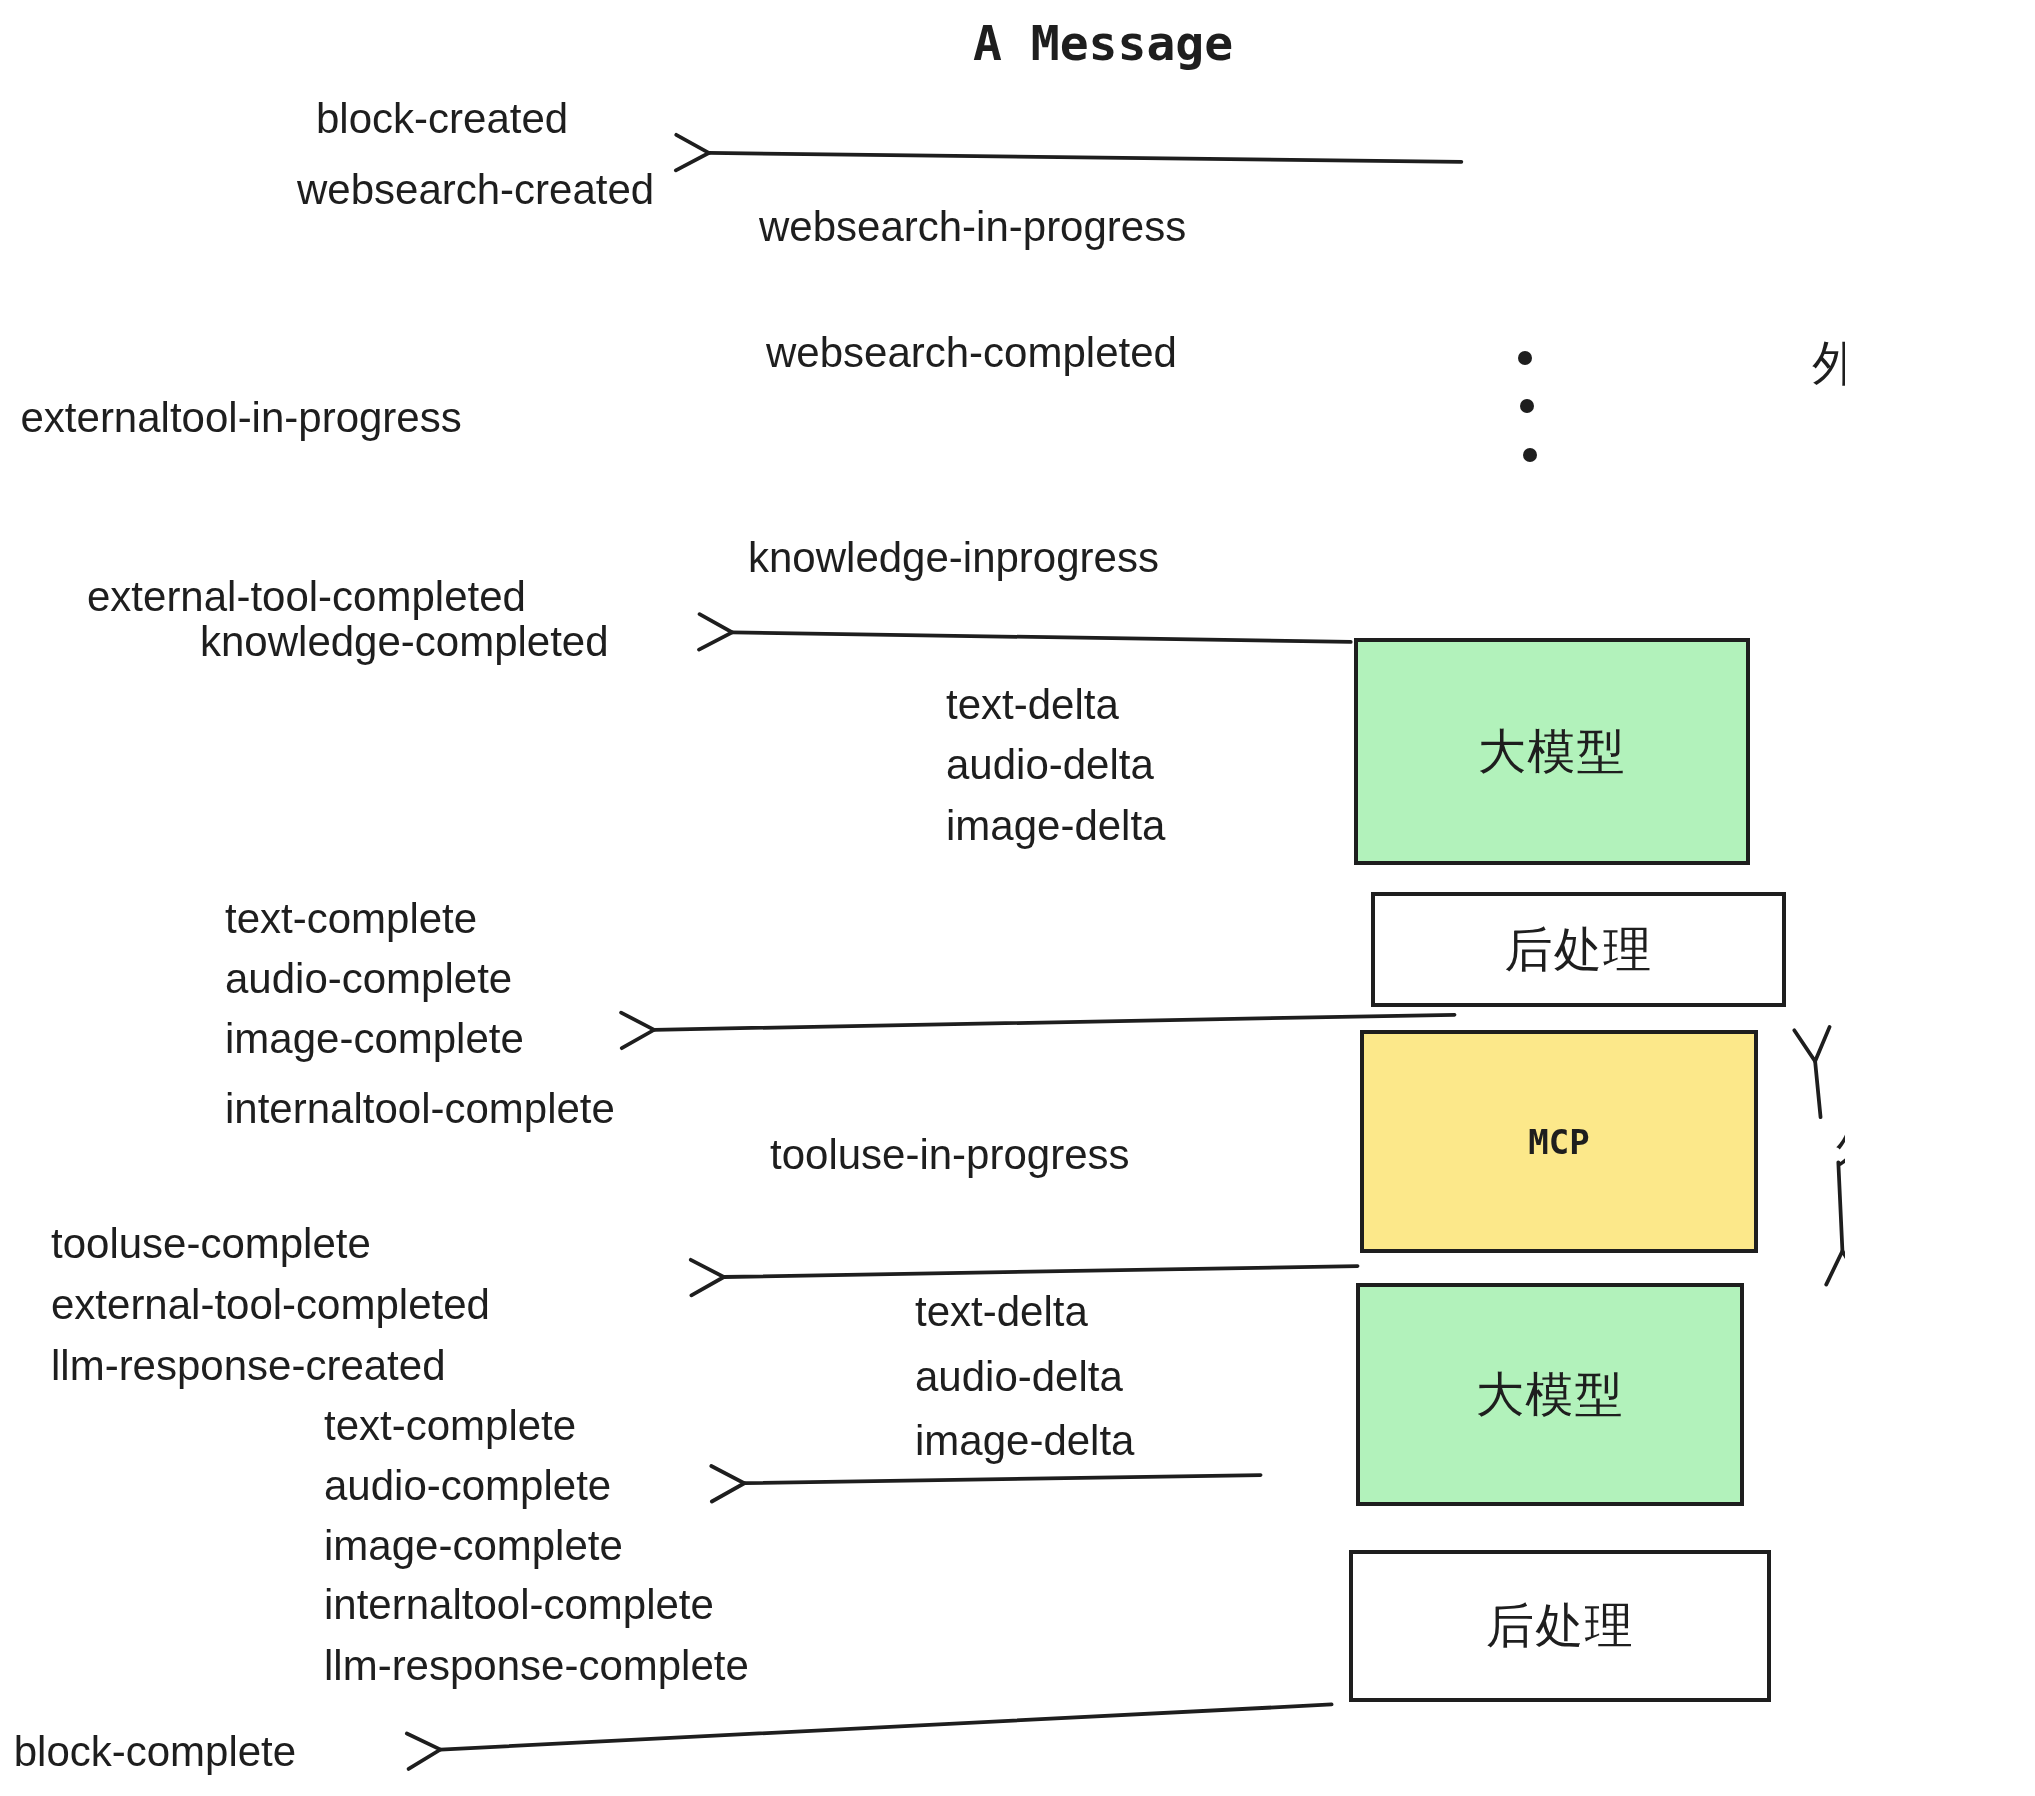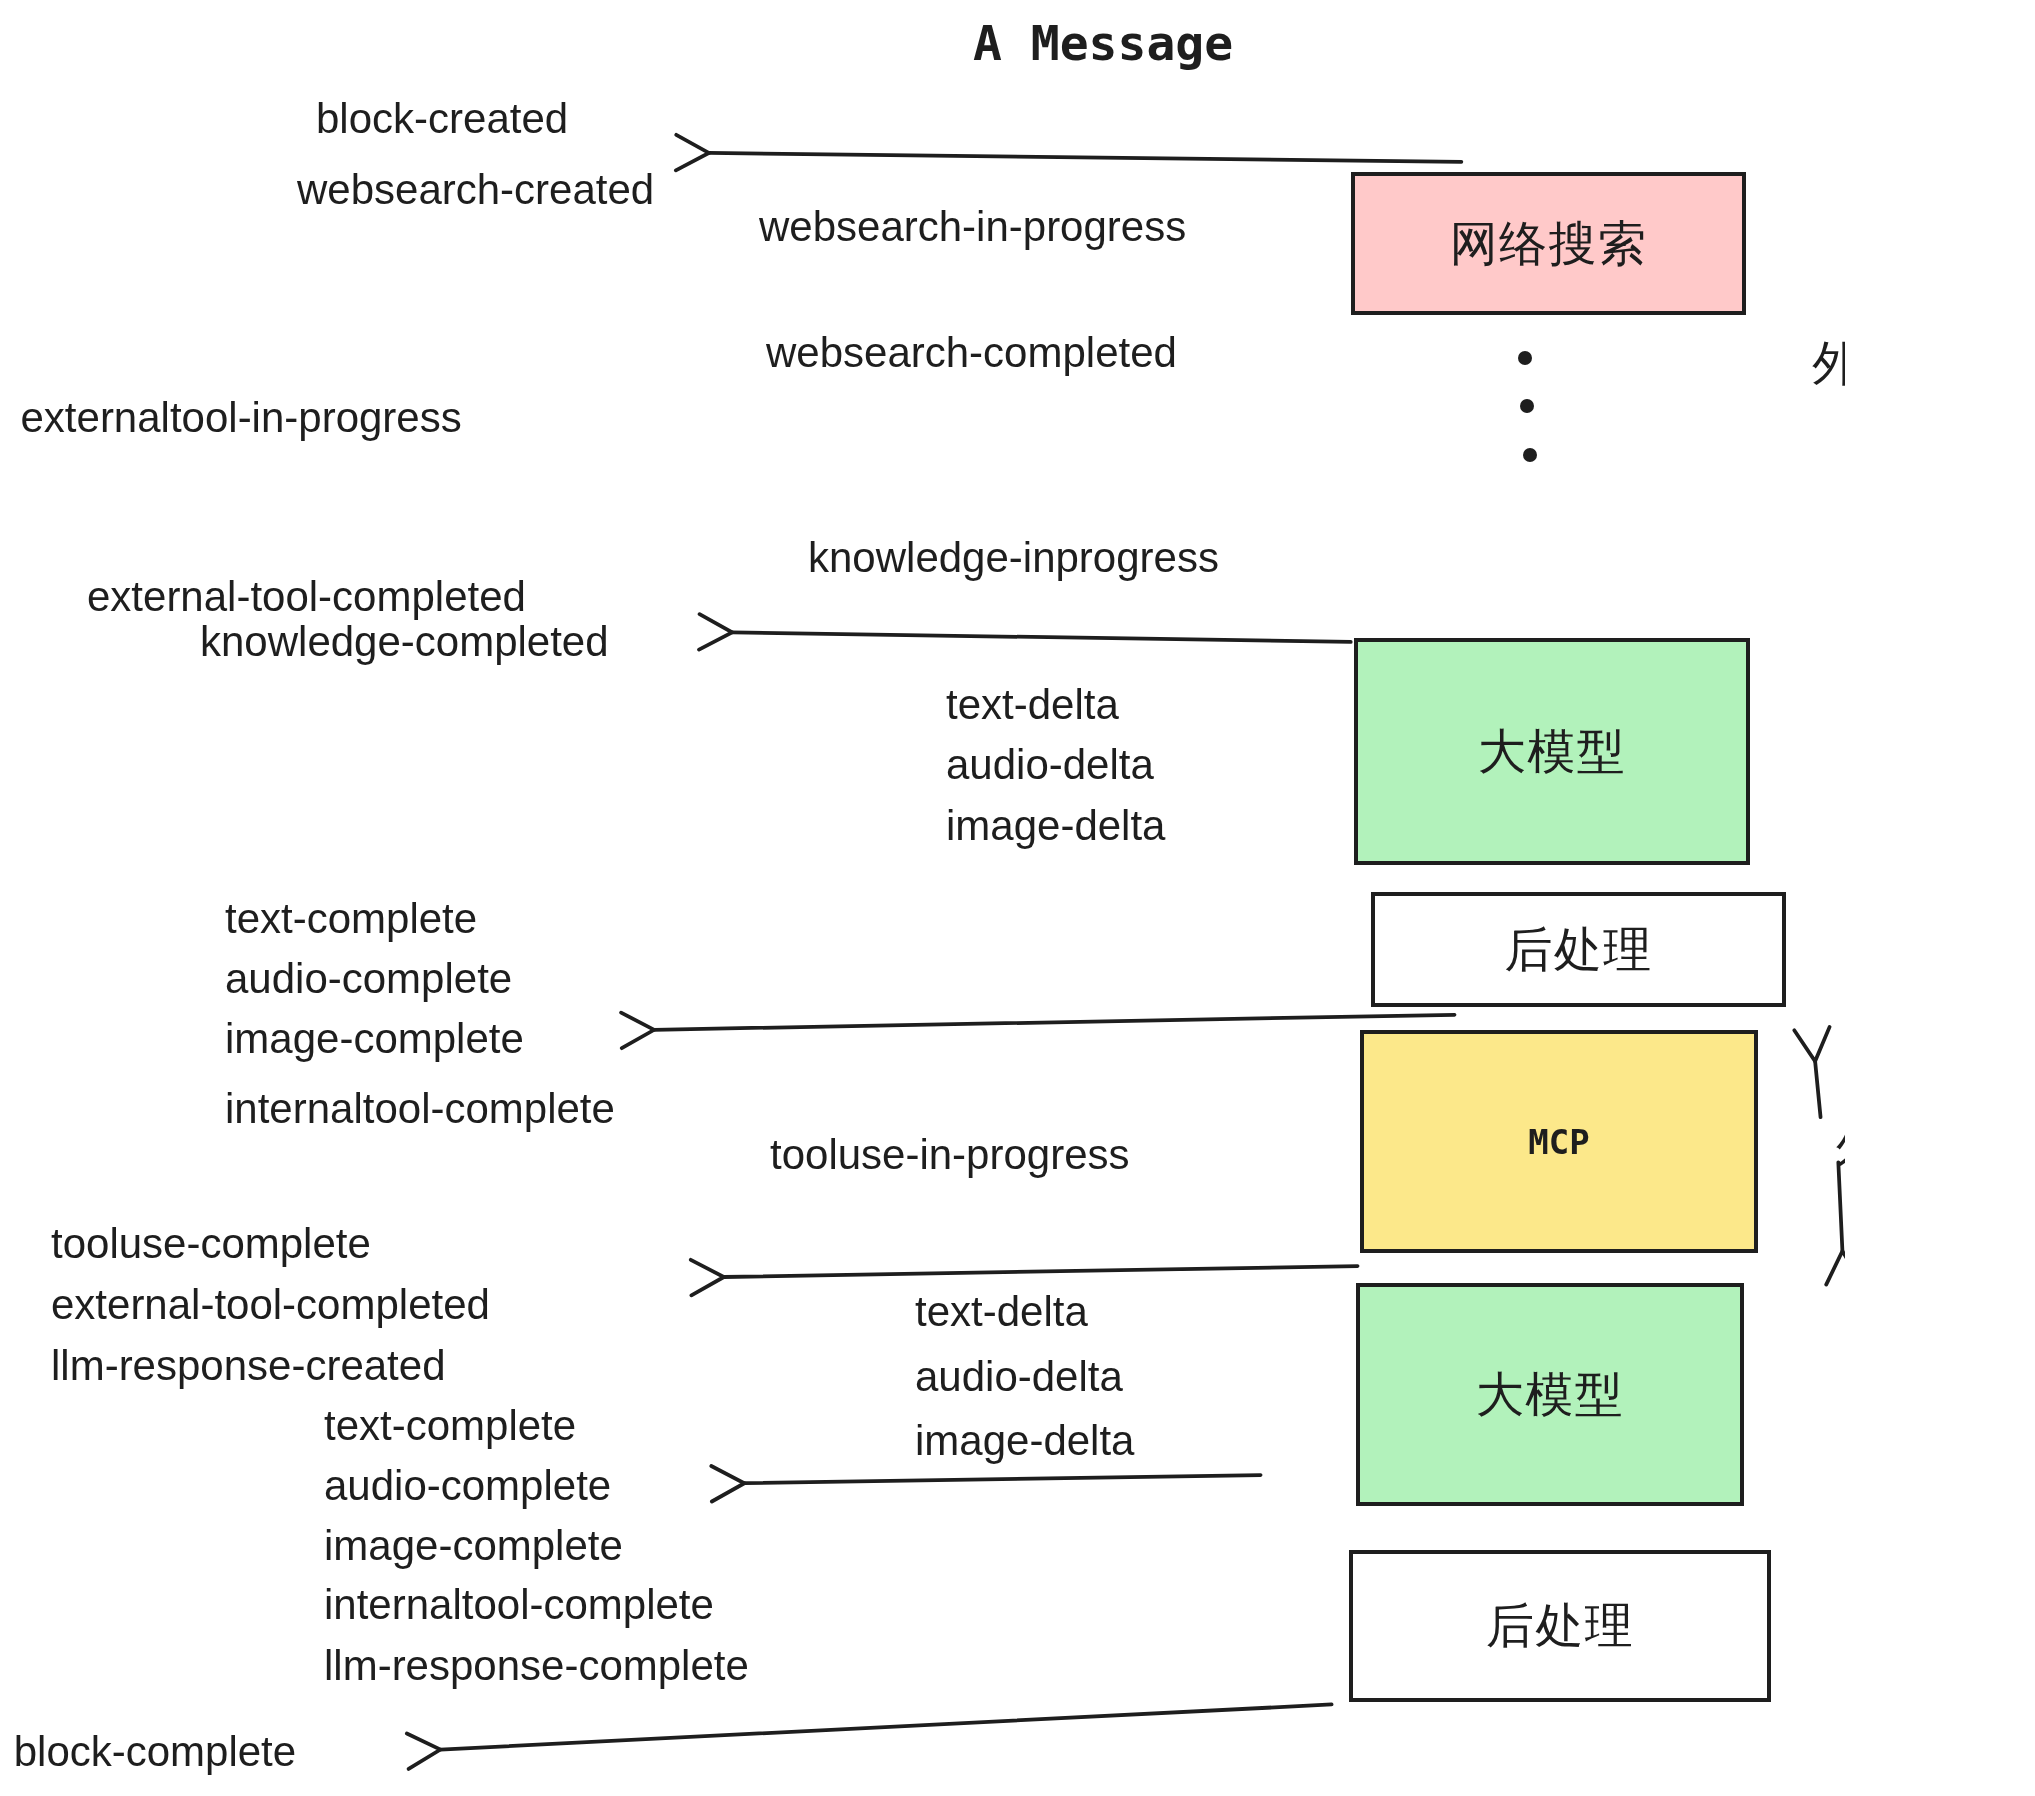--- a/index.html
+++ b/index.html
@@ -87,21 +87,21 @@
 
 <div id="canvas">
 
   <div class="title" style="left:973px; top:15px;">A Message</div>
 
   <div class="ev" style="left:316px;  top:96px;">block-created</div>
   <div class="ev" style="left:297px;  top:167px;">websearch-created</div>
   <div class="ev" style="left:759px; top:204px;">websearch-in-progress</div>
   <div class="ev" style="left:766px; top:314px;margin-top:16px;">websearch-completed</div>
   <div class="ev" style="left:20.5px;   top:395px;">externaltool-in-progress</div>
-  <div class="ev" style="left:808px; top:535px;text-align:right;">knowledge-inprogress</div>
+  <div class="ev" style="left:748px; top:535px;text-align:right;">knowledge-inprogress</div>
   <div class="ev" style="left:87px;  top:574px;">external-tool-completed</div>
   <div class="ev" style="left:200px;  top:619px;">knowledge-completed</div>
 
   <div class="ev" style="left:946px; top:682px;">text-delta</div>
   <div class="ev" style="left:946px; top:742px;">audio-delta</div>
   <div class="ev" style="left:946px; top:803px;">image-delta</div>
 
   <div class="ev" style="left:225px;  top:896px;">text-complete</div>
   <div class="ev" style="left:225px;  top:956px;">audio-complete</div>
   <div class="ev" style="left:225px;  top:1016px;">image-complete</div>
@@ -117,23 +117,20 @@
   <div class="ev" style="left:915px; top:1418px;">image-delta</div>
 
   <div class="ev" style="left:324px;  top:1403px;">text-complete</div>
   <div class="ev" style="left:324px;  top:1463px;">audio-complete</div>
   <div class="ev" style="left:324px;  top:1523px;">image-complete</div>
   <div class="ev" style="left:324px;  top:1582px;">internaltool-complete</div>
   <div class="ev" style="left:324px;  top:1643px;">llm-response-complete</div>
 
   <div class="ev" style="left:13.7px;   top:1729px;">block-complete</div>
 
-  <div class="box" style="left: 1351px; top: 172px; width: 395px; height: 143px; background-color: rgb(255, 201, 201);">
-    <span class="lbl">网络搜索</span>
-  </div>
 
 
   <div class="box" style="left: 1354px; top: 638px; width: 396px; height: 227px; background-color: rgb(178, 242, 187);">
     <span class="lbl">大模型</span>
   </div>
 
   <div class="box" style="left: 1371px; top: 892px; width: 415px; height: 115px; background-color: rgb(255, 255, 255);">
     <span class="lbl">后处理</span>
   </div>
 

